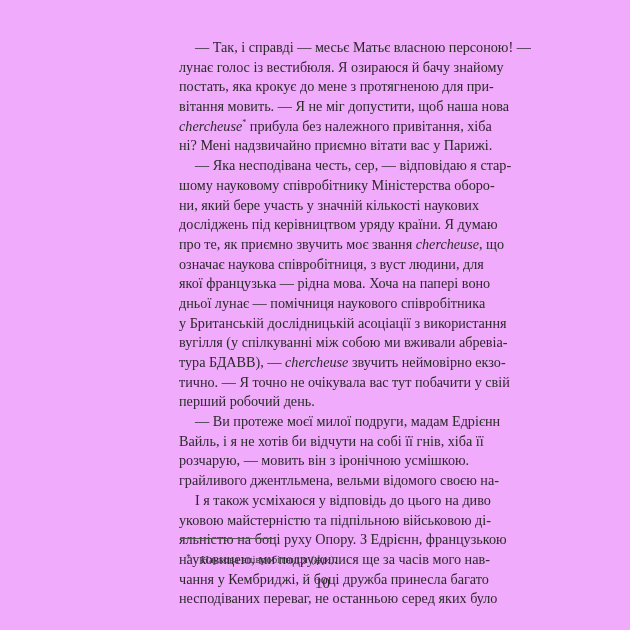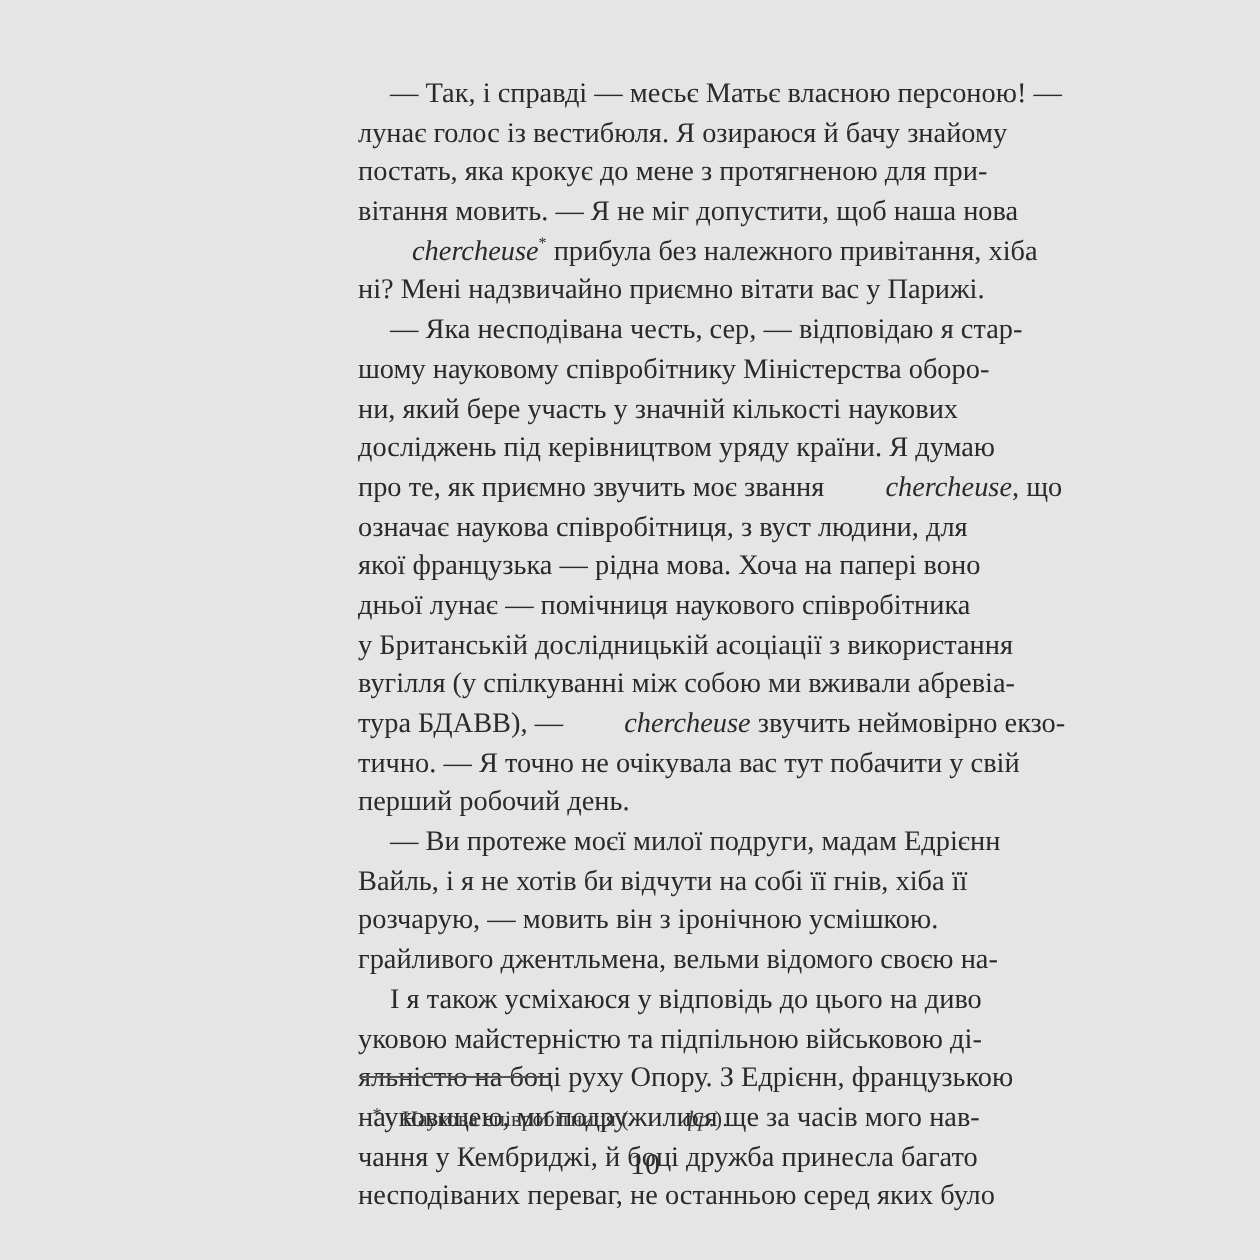--- a/index.html
+++ b/index.html
@@ -12,21 +12,21 @@
       height: 630px;
       position: relative;
       overflow: hidden;
       font-family: "Liberation Serif", "DejaVu Serif", serif;
       color: #2a2a2a;
     }
     .page {
       position: absolute;
       left: 0; top: 0;
       width: 630px; height: 630px;
-      background: #e5e5e5;
+      background: #f0abfc;
     }
     .body-text {
       position: absolute;
       left: 179px;
       top: 38px;
       width: 292px;
       font-size: 14.2px;
       line-height: 19.7px;
     }
     .line {
@@ -37,21 +37,20 @@
       height: 19.7px;
     }
     .line.last {
       text-align-last: left;
     }
     .line.indent {
       padding-left: 16px;
     }
     em {
       font-style: italic;
-      margin-left: 27px;
     }
     sup.mark {
       font-size: 8px;
       vertical-align: 6px;
       line-height: 0;
     }
     .footnote-rule {
       position: absolute;
       left: 180px;
       top: 538px;

